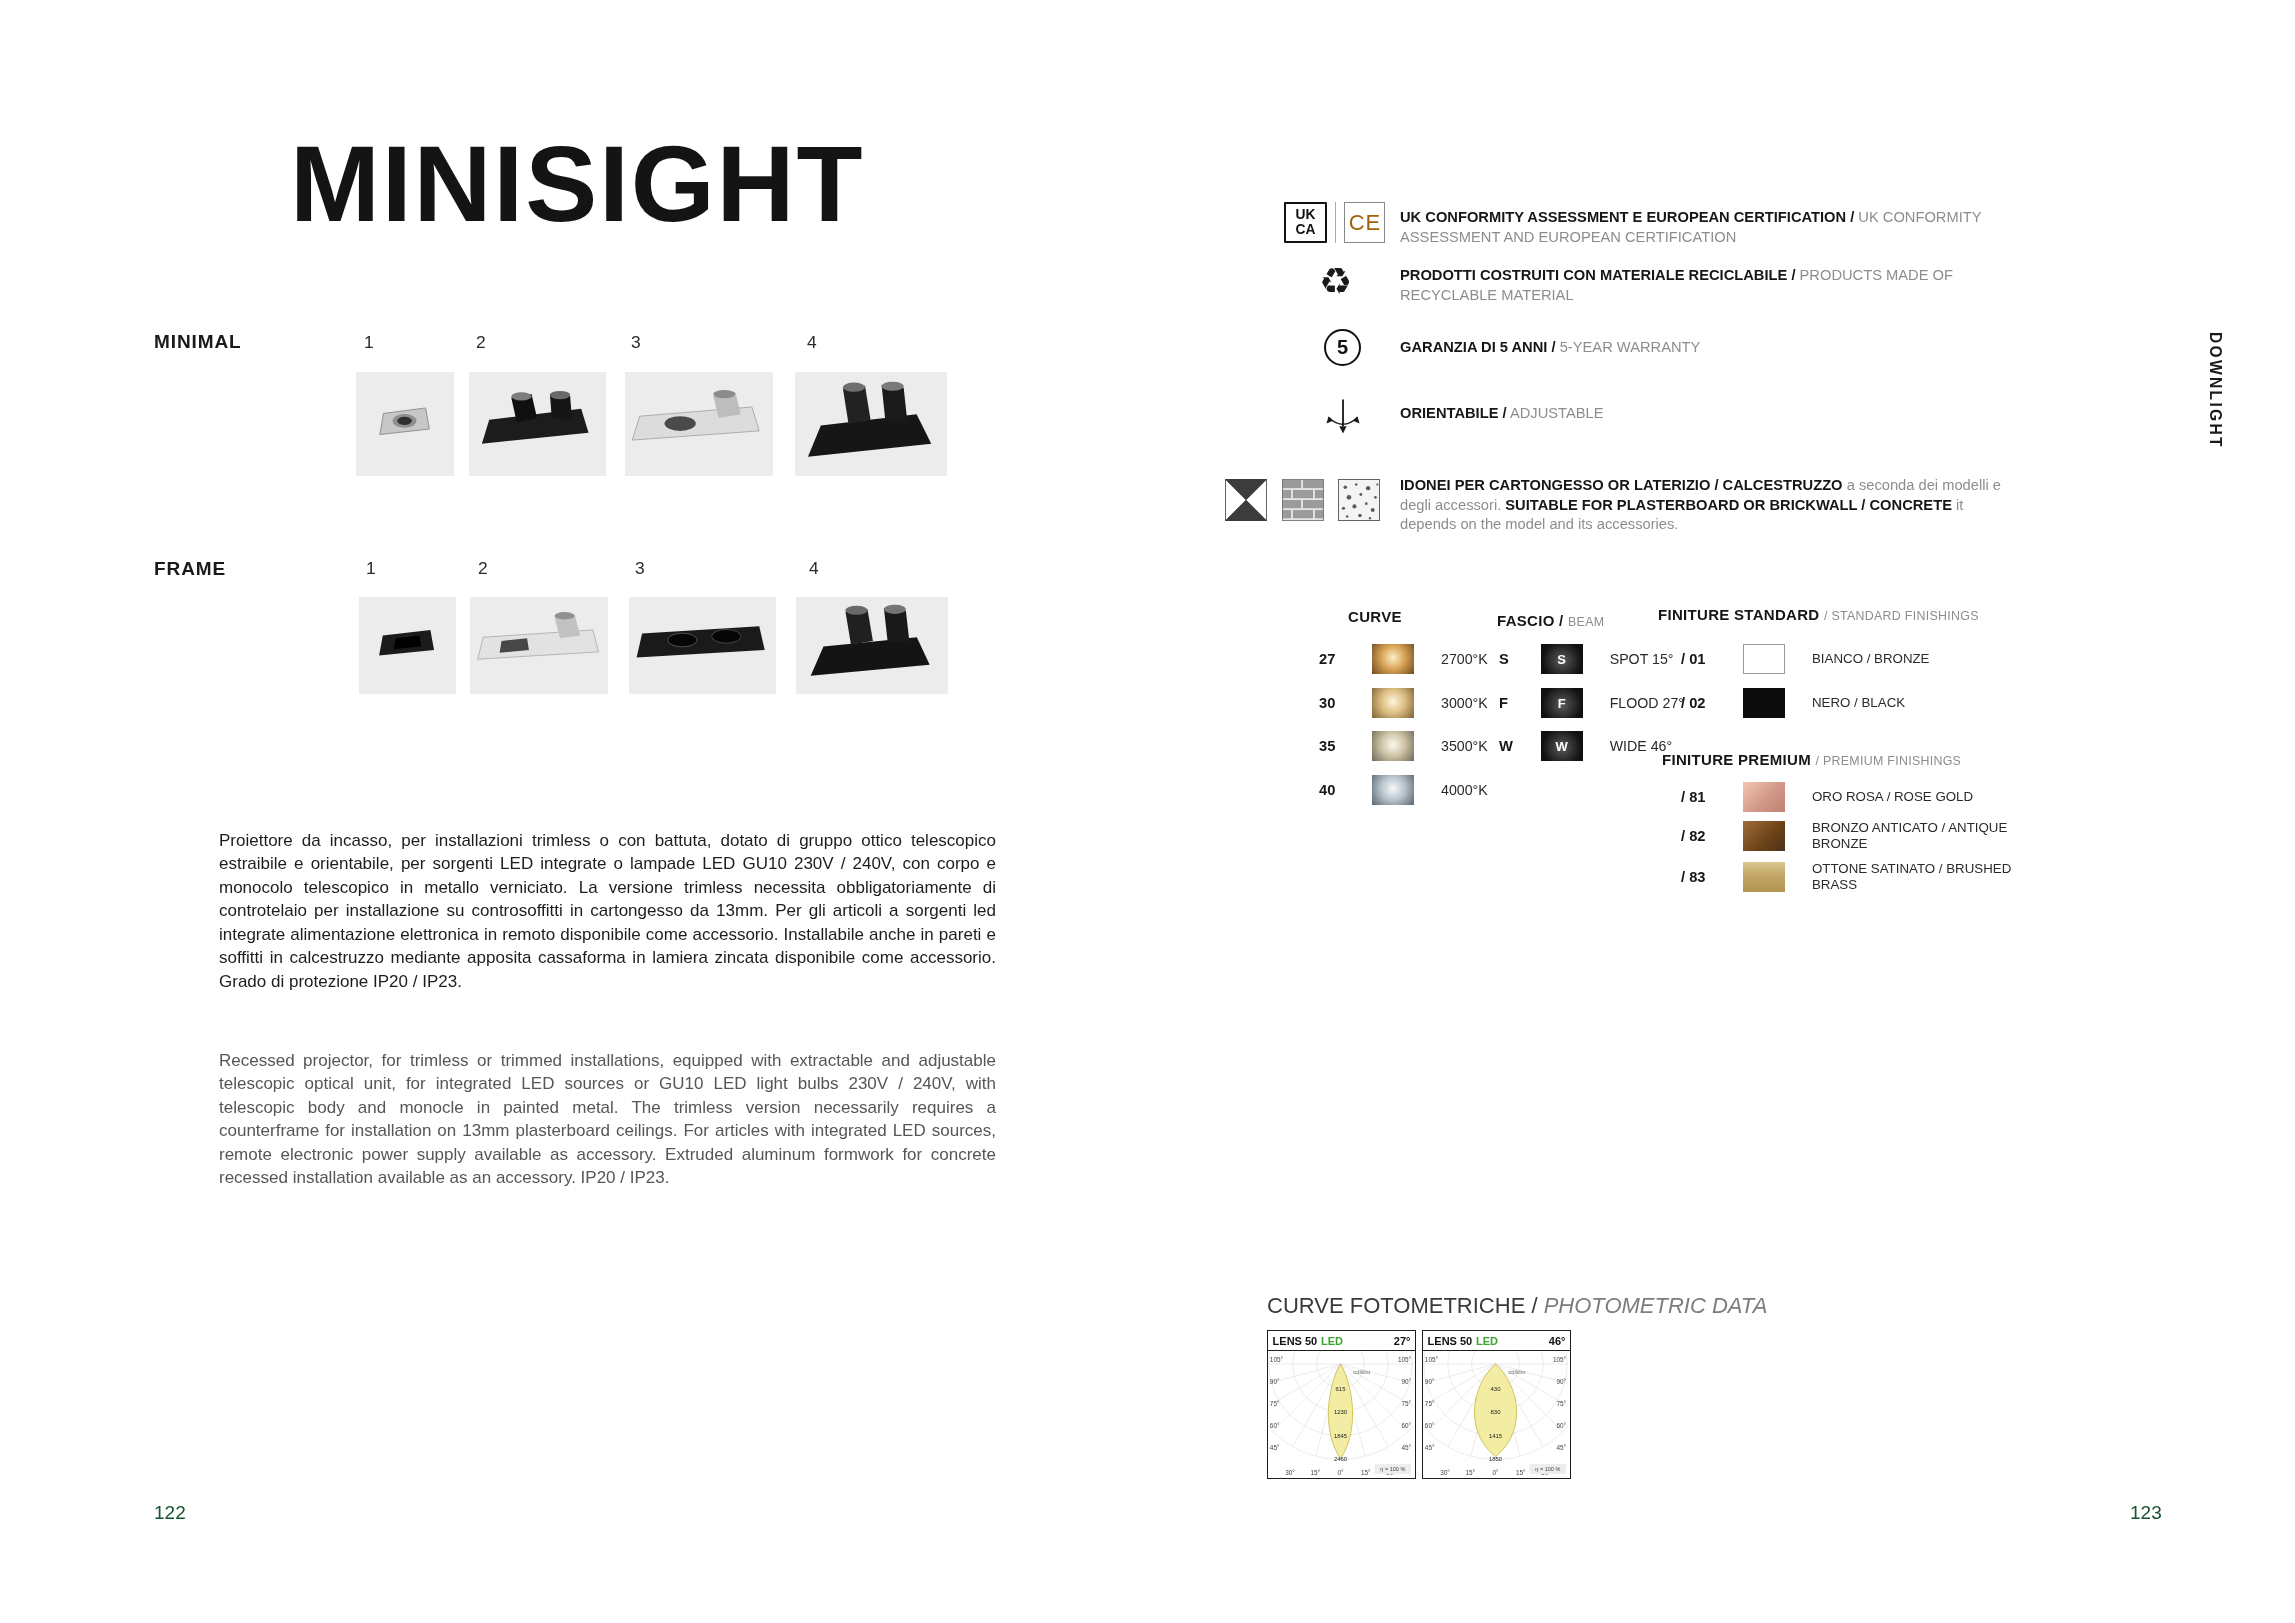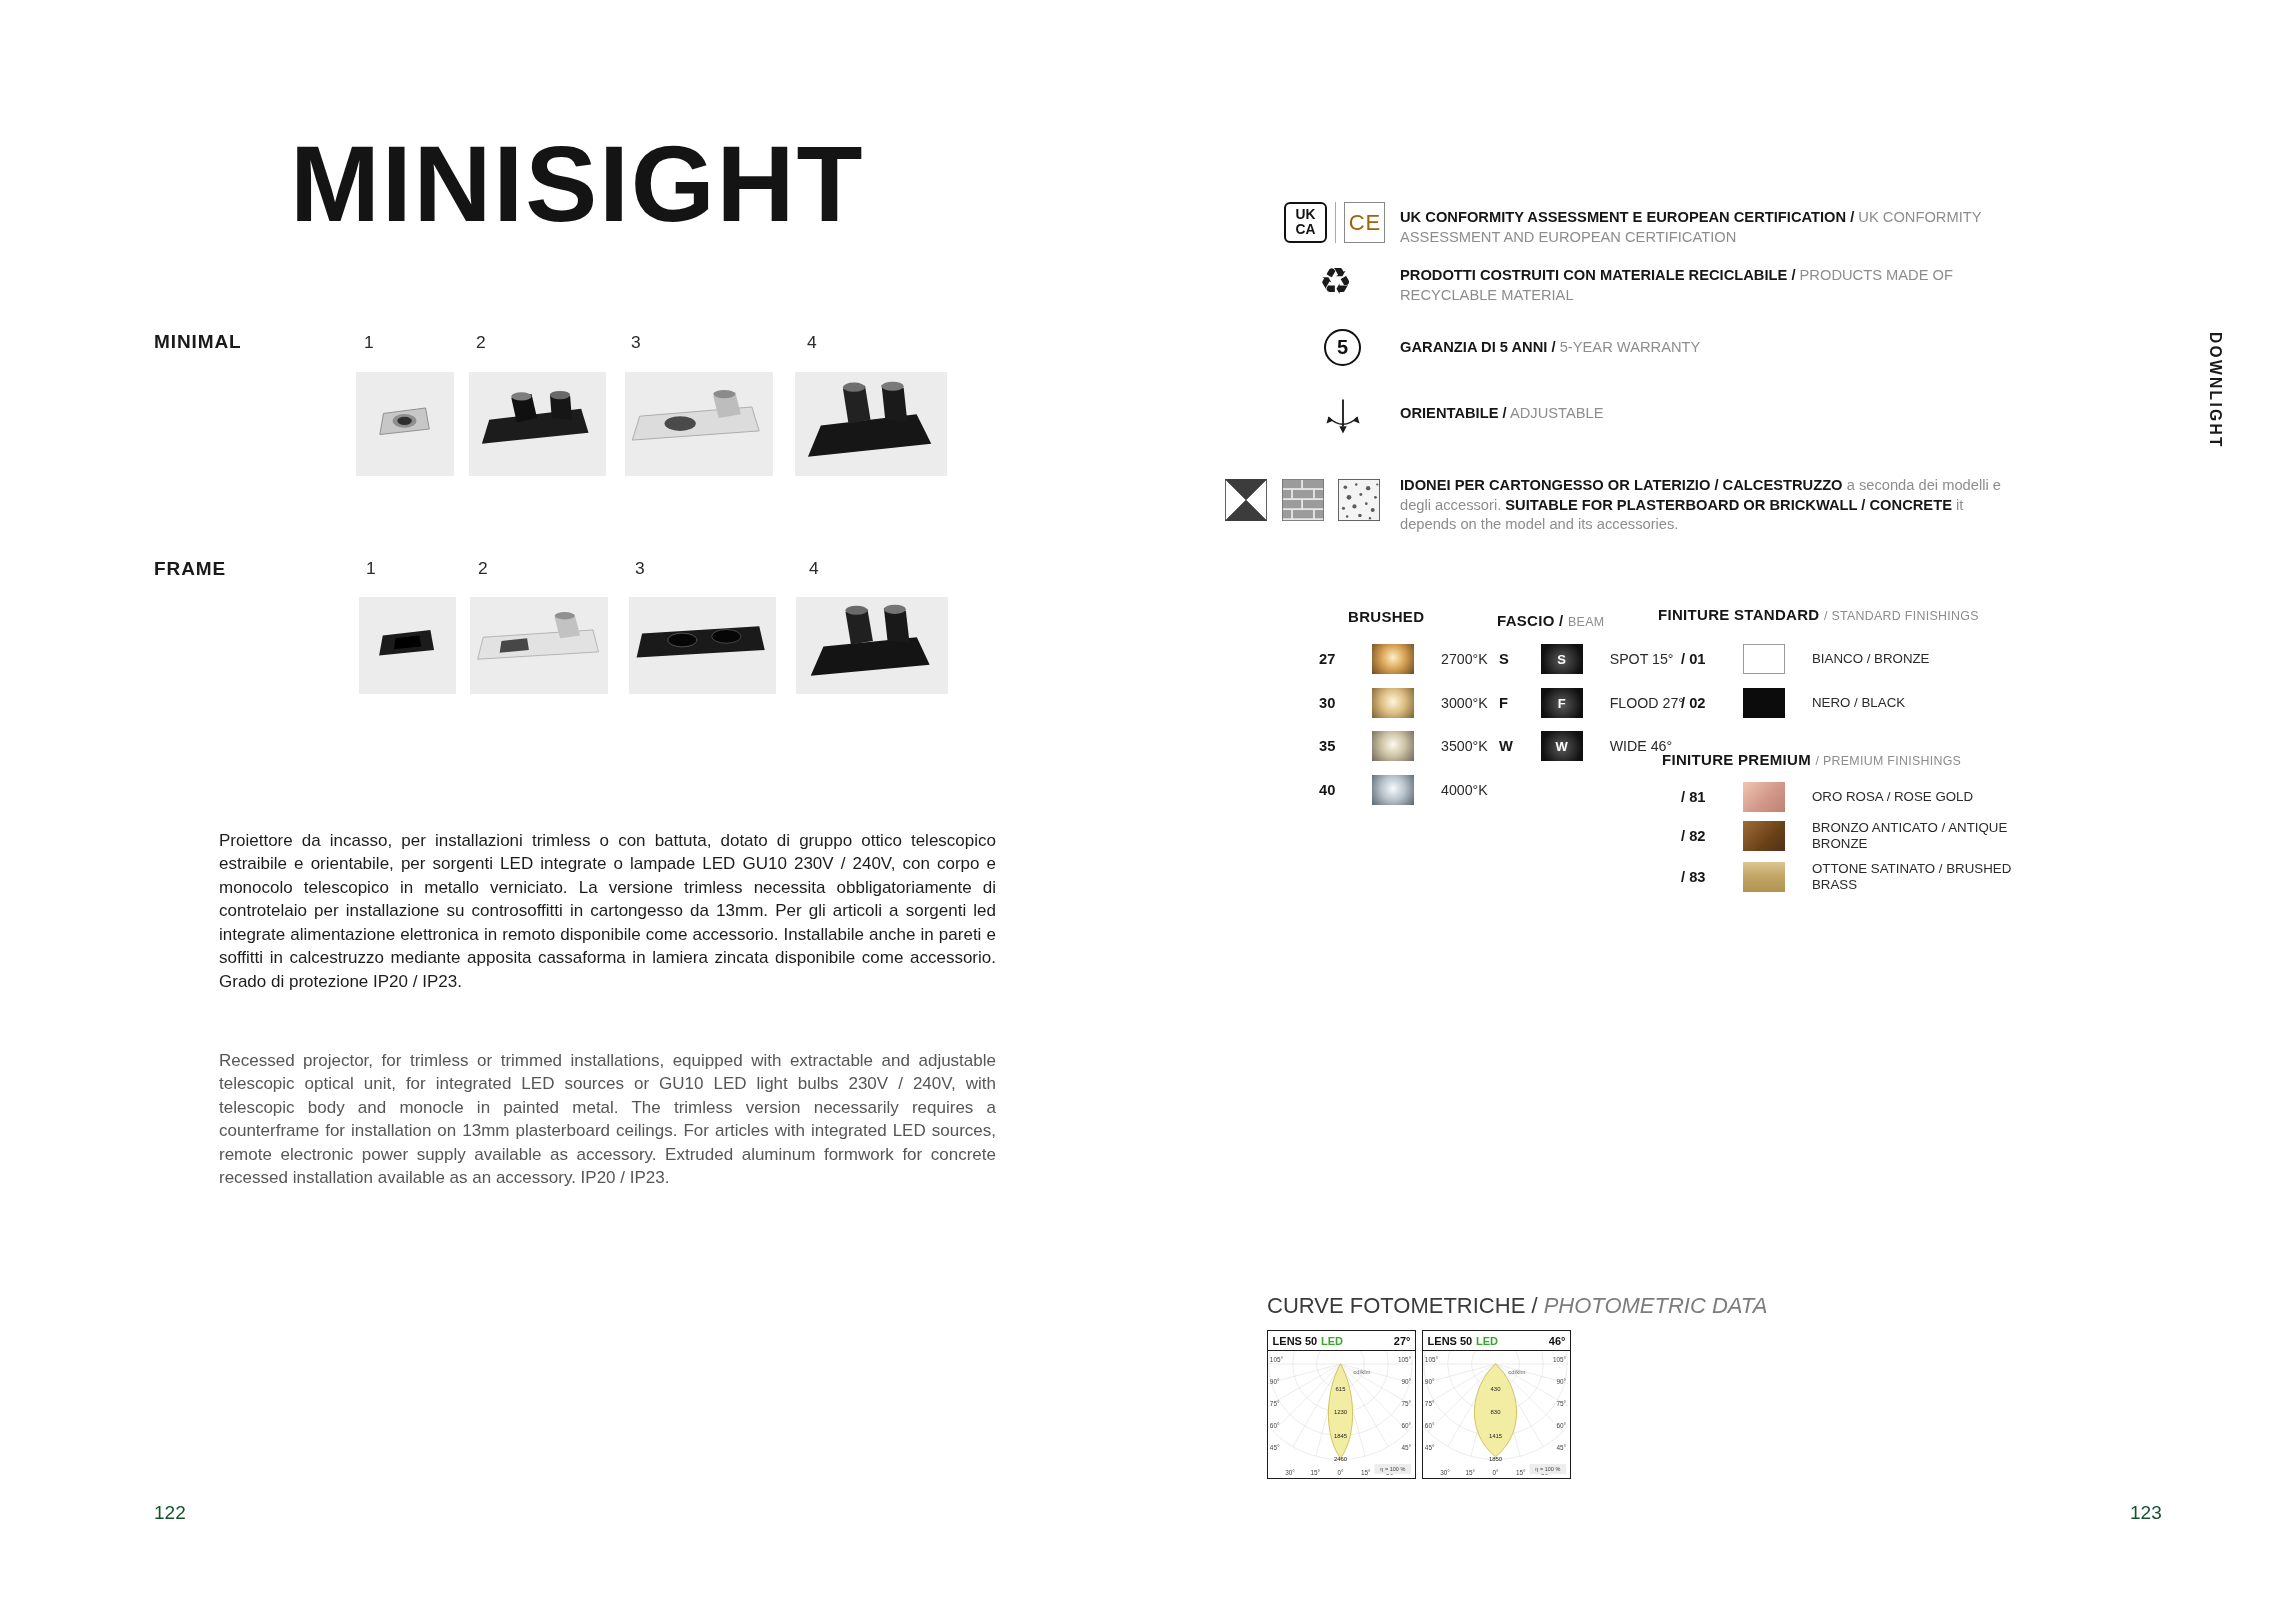--- a/index.html
+++ b/index.html
@@ -15,21 +15,21 @@
   .prod{position:absolute;background:#ececec;display:flex;align-items:center;justify-content:center;overflow:hidden}
   .prod svg{width:100%;height:100%}
   .para{font-size:17px;line-height:1.38;text-align:justify}
   .para.it{color:#1d1d1d}
   .para.en{color:#565656}
   .page-num{font-size:19px;color:#14532d}
 
   
   .feat-text{font-size:14.7px;line-height:1.34;color:#8d8d8d;width:613px}
   .feat-text b{color:#161616;font-weight:700}
-  .ukca-box{width:43px;height:41px;border:2.3px solid #111;border-radius:6px;display:flex;flex-direction:column;
+  .ukca-box{width:43px;height:41px;border:2.3px solid #111;border-radius:1px;display:flex;flex-direction:column;
             align-items:center;justify-content:center;font-weight:800;font-size:13.8px;line-height:1.05;color:#111}
   .ce-box{width:41px;height:41px;border:1.4px solid #888;display:flex;align-items:center;justify-content:center;
           font-size:22px;color:#a16207;letter-spacing:0.9px}
   .ico-divider{width:0.9px;height:41px;background:#aaa}
   .recycle-ico{font-size:37px;line-height:1;color:#1a1a1a}
   .warranty-ico{width:37px;height:37px;border:2.8px solid #111;border-radius:50%;display:flex;align-items:center;
                 justify-content:center;font-size:20px;font-weight:700;color:#111}
   .mat-ico{width:42px;height:42px}
 
   .side-tab{writing-mode:vertical-rl;font-size:15.6px;font-weight:700;letter-spacing:2.3px;color:#1a1a1a}
@@ -242,21 +242,21 @@
   </div>
   <p class="abs feat-text" style="left:1400px;top:476px">
     <b>IDONEI PER CARTONGESSO OR LATERIZIO / CALCESTRUZZO</b>
     <span>a seconda dei modelli e degli accessori.</span>
     <b>SUITABLE FOR PLASTERBOARD OR BRICKWALL / CONCRETE</b>
     <span>it depends on the model and its accessories.</span>
   </p>
 
   <div class="abs side-tab" style="left:2206px;top:332px">DOWNLIGHT</div>
 
-  <div class="abs col-title" style="left:1348px;top:608px">BRUSHED</div>
+  <div class="abs col-title" style="left:1348px;top:608px">CURVE</div>
   <div class="spec-row" style="left:1319px;top:644px">
     <span class="spec-code">27</span>
     <div class="swatch k27"></div>
     <span class="spec-val">2700°K</span>
   </div>
   <div class="spec-row" style="left:1319px;top:688px">
     <span class="spec-code">30</span>
     <div class="swatch k30"></div>
     <span class="spec-val">3000°K</span>
   </div>

